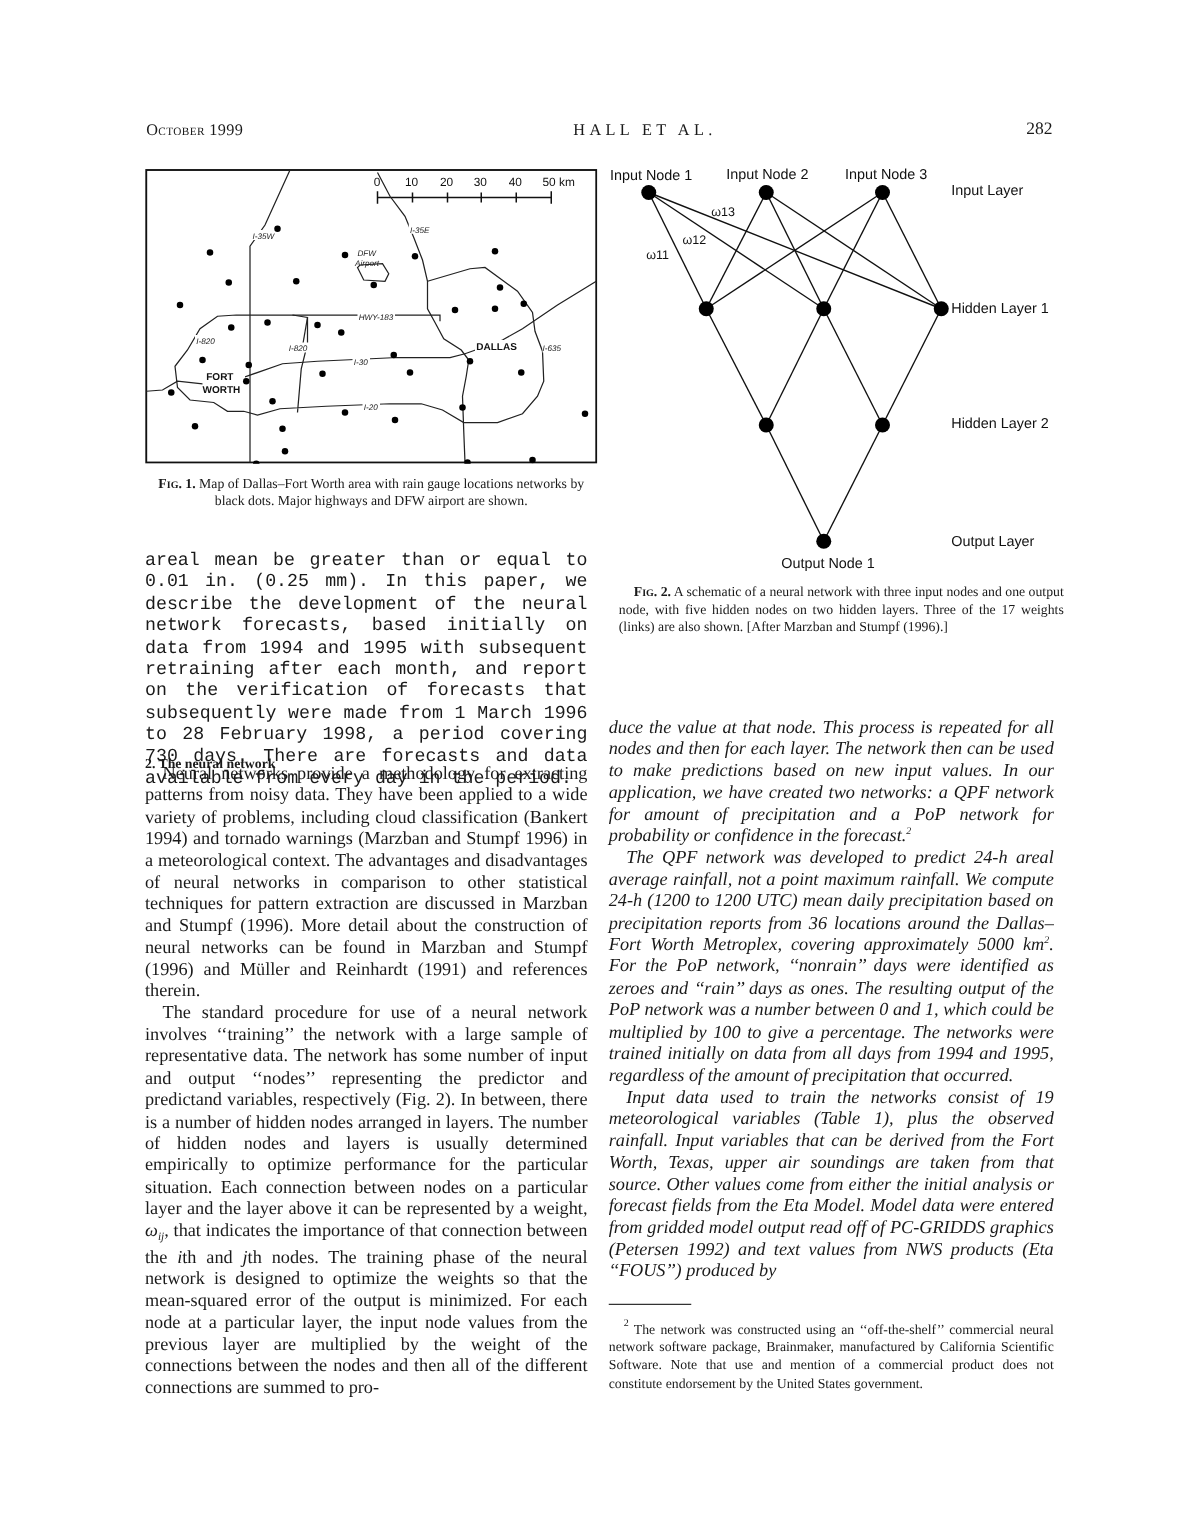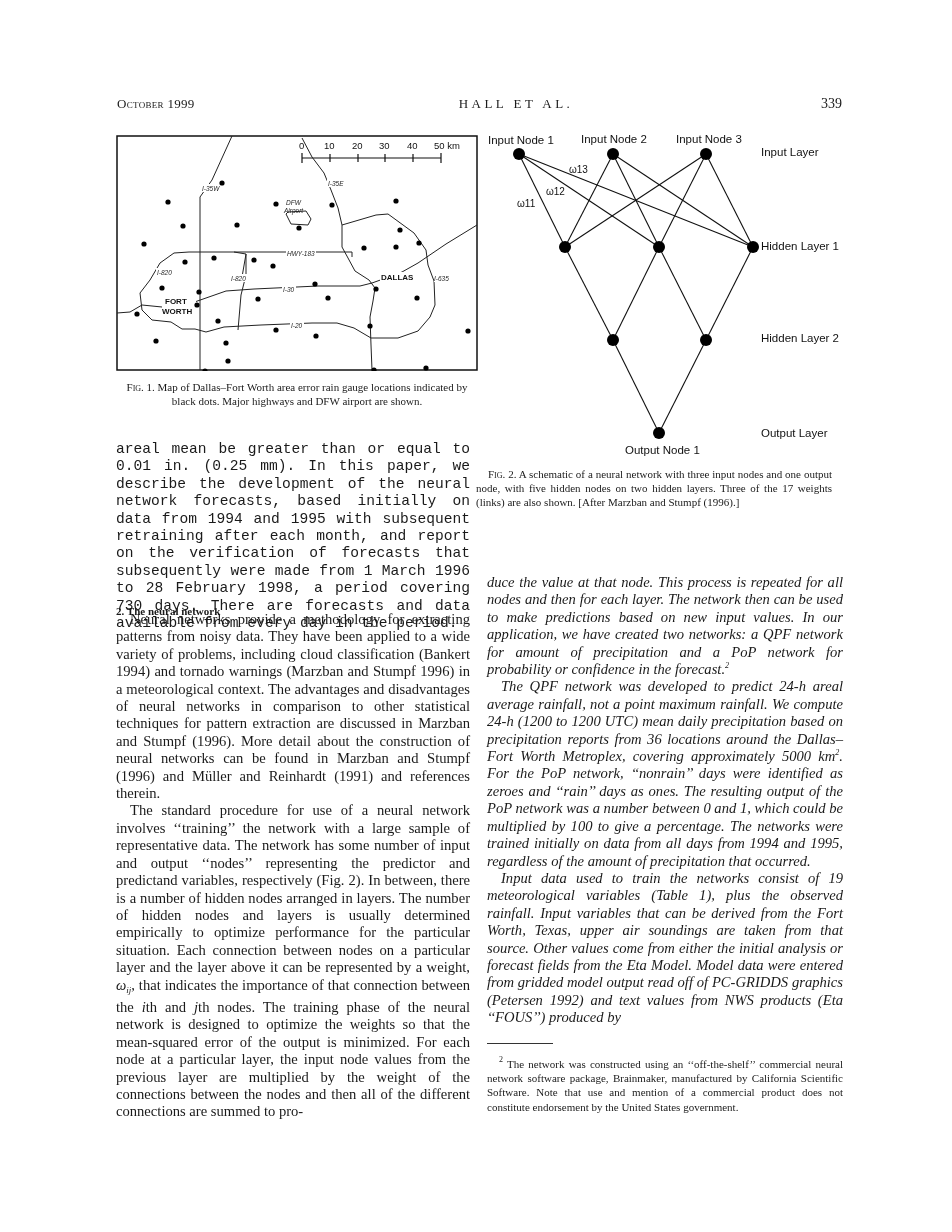--- a/index.html
+++ b/index.html
@@ -10,22 +10,22 @@
   #rh-left { left: 117px; font-variant: small-caps; letter-spacing: 0.3px; }
   #rh-center { left: 0; width: 952px; text-align: center; top: 96px; letter-spacing: 3.5px; margin-left: 40px; }
   #rh-right { right: 110px; font-size: 14px; }
 
   .figure-box { position: absolute; }
   #fig1 { left: 116px; top: 135px; width: 362px; height: 236px; }
   #fig2 { left: 484px; top: 128px; width: 368px; height: 332px; text-align: center; }
 
   .caption { position: absolute; font-size: 11px; line-height: 14px; text-align: justify; }
   #fig1-caption { left: 116px; top: 380px; width: 362px; text-align: center; }
-  #fig2-caption { left: 476px; top: 467px; width: 356px; text-indent: 12px; }
-  .sc { font-variant: small-caps; }
+  #fig2-caption { left: 495px; top: 467px; width: 356px; text-indent: 12px; }
+  .sc { font-variant: small-caps; font-weight: bold; }
 
   .col { position: absolute; font-size: 14.6px; line-height: 17.4px; text-align: justify; }
   #col-left-top { left: 116px; top: 441px; width: 354px; font-family: Liberation Mono, monospace; }
   #col-left-main { left: 116px; top: 611px; width: 354px; }
   #col-right-main { left: 487px; top: 574px; width: 356px; font-style: italic; }
   .col p { margin: 0; text-indent: 14px; }
   .col p.noindent { text-indent: 0; }
   .section-heading { position: absolute; left: 116px; top: 605px; font-size: 11px; font-weight: bold; }
   sup { font-size: 8px; vertical-align: 6px; line-height: 0; }
   .omega-sub { font-size: 9px; vertical-align: -3px; margin-top: 24px; }
@@ -34,21 +34,21 @@
   #footnote { position: absolute; left: 487px; top: 1057px; width: 356px; font-size: 11px; line-height: 14.2px; text-align: justify; }
   #footnote p { margin: 0; text-indent: 12px; }
 
   svg text { font-family: "Liberation Sans", "DejaVu Sans", sans-serif; }
 </style>
 </head>
 <body>
 
 <div id="rh-left" class="running-head serif">October 1999</div>
 <div id="rh-center" class="running-head serif">HALL ET AL.</div>
-<div id="rh-right" class="running-head serif">339</div>
+<div id="rh-right" class="running-head serif">282</div>
 
 <div id="fig1" class="figure-box">
   <svg width="362" height="236" viewBox="0 0 362 236">
     <rect x="1" y="1" width="360" height="234" fill="#fff" stroke="#111" stroke-width="1.5"></rect>
 
     <g stroke="#111" stroke-width="1.2">
       <line x1="186" y1="23" x2="325" y2="23"></line>
       <line x1="186" y1="18" x2="186" y2="28"></line>
       <line x1="214" y1="19" x2="214" y2="27"></line>
       <line x1="242" y1="19" x2="242" y2="27"></line>
@@ -138,21 +138,21 @@
         <circle cx="40" cy="206" r="2.6"></circle>
       <circle cx="110" cy="208" r="2.6"></circle>
         <circle cx="112" cy="226" r="2.6"></circle>
       <circle cx="89" cy="236" r="2.6"></circle>
         <circle cx="258" cy="235" r="2.6"></circle>
       <circle cx="310" cy="233" r="2.6"></circle>
         <circle cx="183" cy="94" r="0"></circle>
     </g>
   </svg>
 </div>
-<div id="fig1-caption" class="caption serif"><span class="sc">Fig. 1.</span><span> Map of Dallas–Fort Worth area error rain gauge locations indicated by black dots. Major highways and DFW airport are shown.</span></div>
+<div id="fig1-caption" class="caption serif"><span class="sc">Fig. 1.</span><span> Map of Dallas–Fort Worth area with rain gauge locations networks by black dots. Major highways and DFW airport are shown.</span></div>
 
 <div id="fig2" class="figure-box">
   <svg width="368" height="332" viewBox="0 0 368 332">
     <g stroke="#111" stroke-width="1.1">
 
       <line x1="35" y1="26" x2="81" y2="119"></line>
       <line x1="35" y1="26" x2="175" y2="119"></line>
       <line x1="35" y1="26" x2="269" y2="119"></line>
       <line x1="129" y1="26" x2="81" y2="119"></line>
       <line x1="129" y1="26" x2="175" y2="119"></line>

